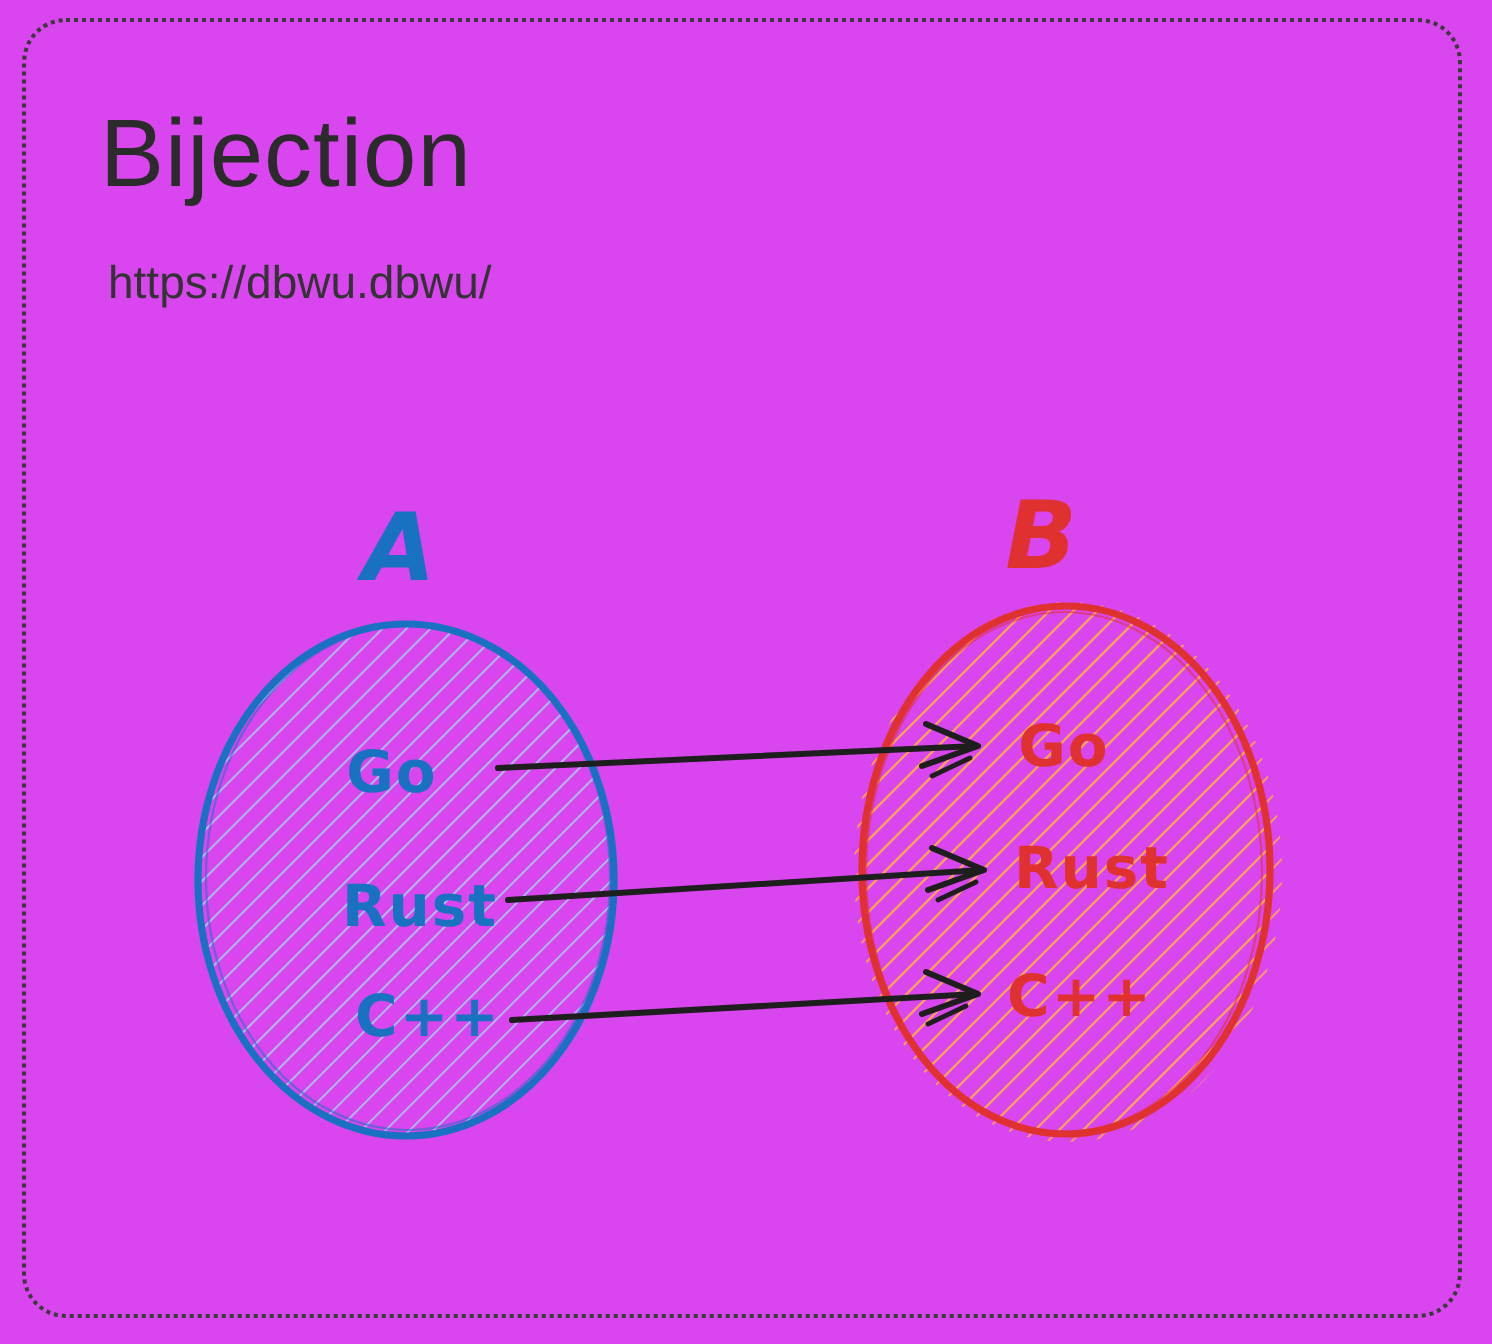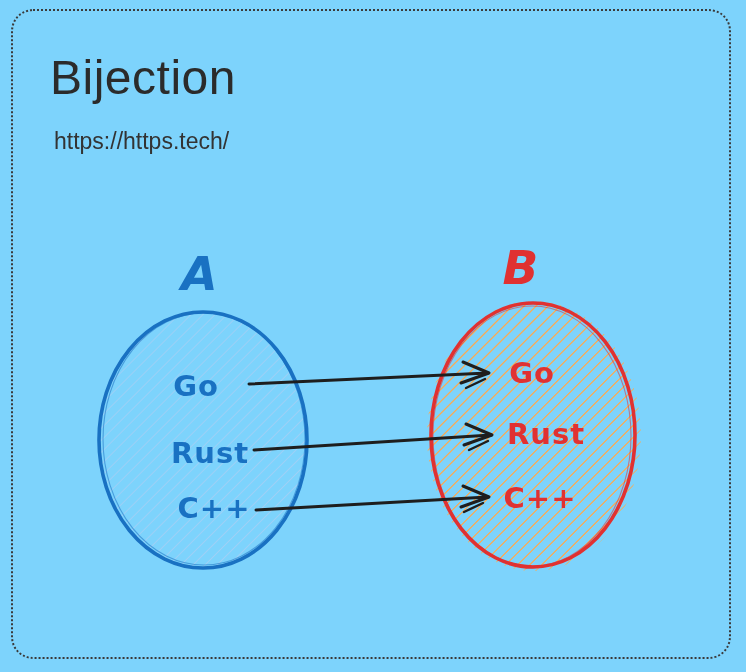--- a/index.html
+++ b/index.html
@@ -1,17 +1,17 @@
 <!DOCTYPE html>
 <html><head>
 <meta charset="utf-8">
 <style>
   html,body{margin:0;padding:0;background:#ffffff;}
   .page{
-    position:relative;width:746px;height:672px;background:#7dd3fc;
+    position:relative;width:746px;height:672px;background:#d946ef;
     font-family:"Liberation Sans",sans-serif;overflow:hidden;
   }
   .frame{
     position:absolute;left:11px;top:9px;width:720px;height:650px;
     border:2px dotted #3a3a3a;border-radius:22px;box-sizing:border-box;
   }
   .title{
     position:absolute;left:50px;top:54px;margin:0;
     font-size:48px;font-weight:400;color:#2b2b2b;line-height:1;letter-spacing:.5px;
   }
@@ -24,21 +24,21 @@
   .set-label{font-size:47px;font-weight:700;font-style:italic;letter-spacing:1px;}
   .item{font-size:29px;font-weight:600;letter-spacing:1px;}
 </style>
 </head>
 <body>
 
 <div class="page">
   <div class="frame"></div>
 
   <h1 class="title">Bijection</h1>
-  <p class="subtitle">https://https.tech/</p>
+  <p class="subtitle">https://dbwu.dbwu/</p>
 
   <svg class="diagram" width="746" height="672" viewBox="0 0 746 672">
     <defs>
       <pattern id="hatchA" width="8.5" height="8.5" patternUnits="userSpaceOnUse" patternTransform="rotate(45)">
         <line x1="0" y1="0" x2="0" y2="8.5" stroke-width="1.7" stroke="#a2cff5"></line>
       </pattern>
       <pattern id="hatchB" width="8.5" height="8.5" patternUnits="userSpaceOnUse" patternTransform="rotate(45)">
         <line x1="0" y1="0" x2="0" y2="8.5" stroke-width="1.7" stroke="#ffa94d"></line>
       </pattern>
     </defs>

